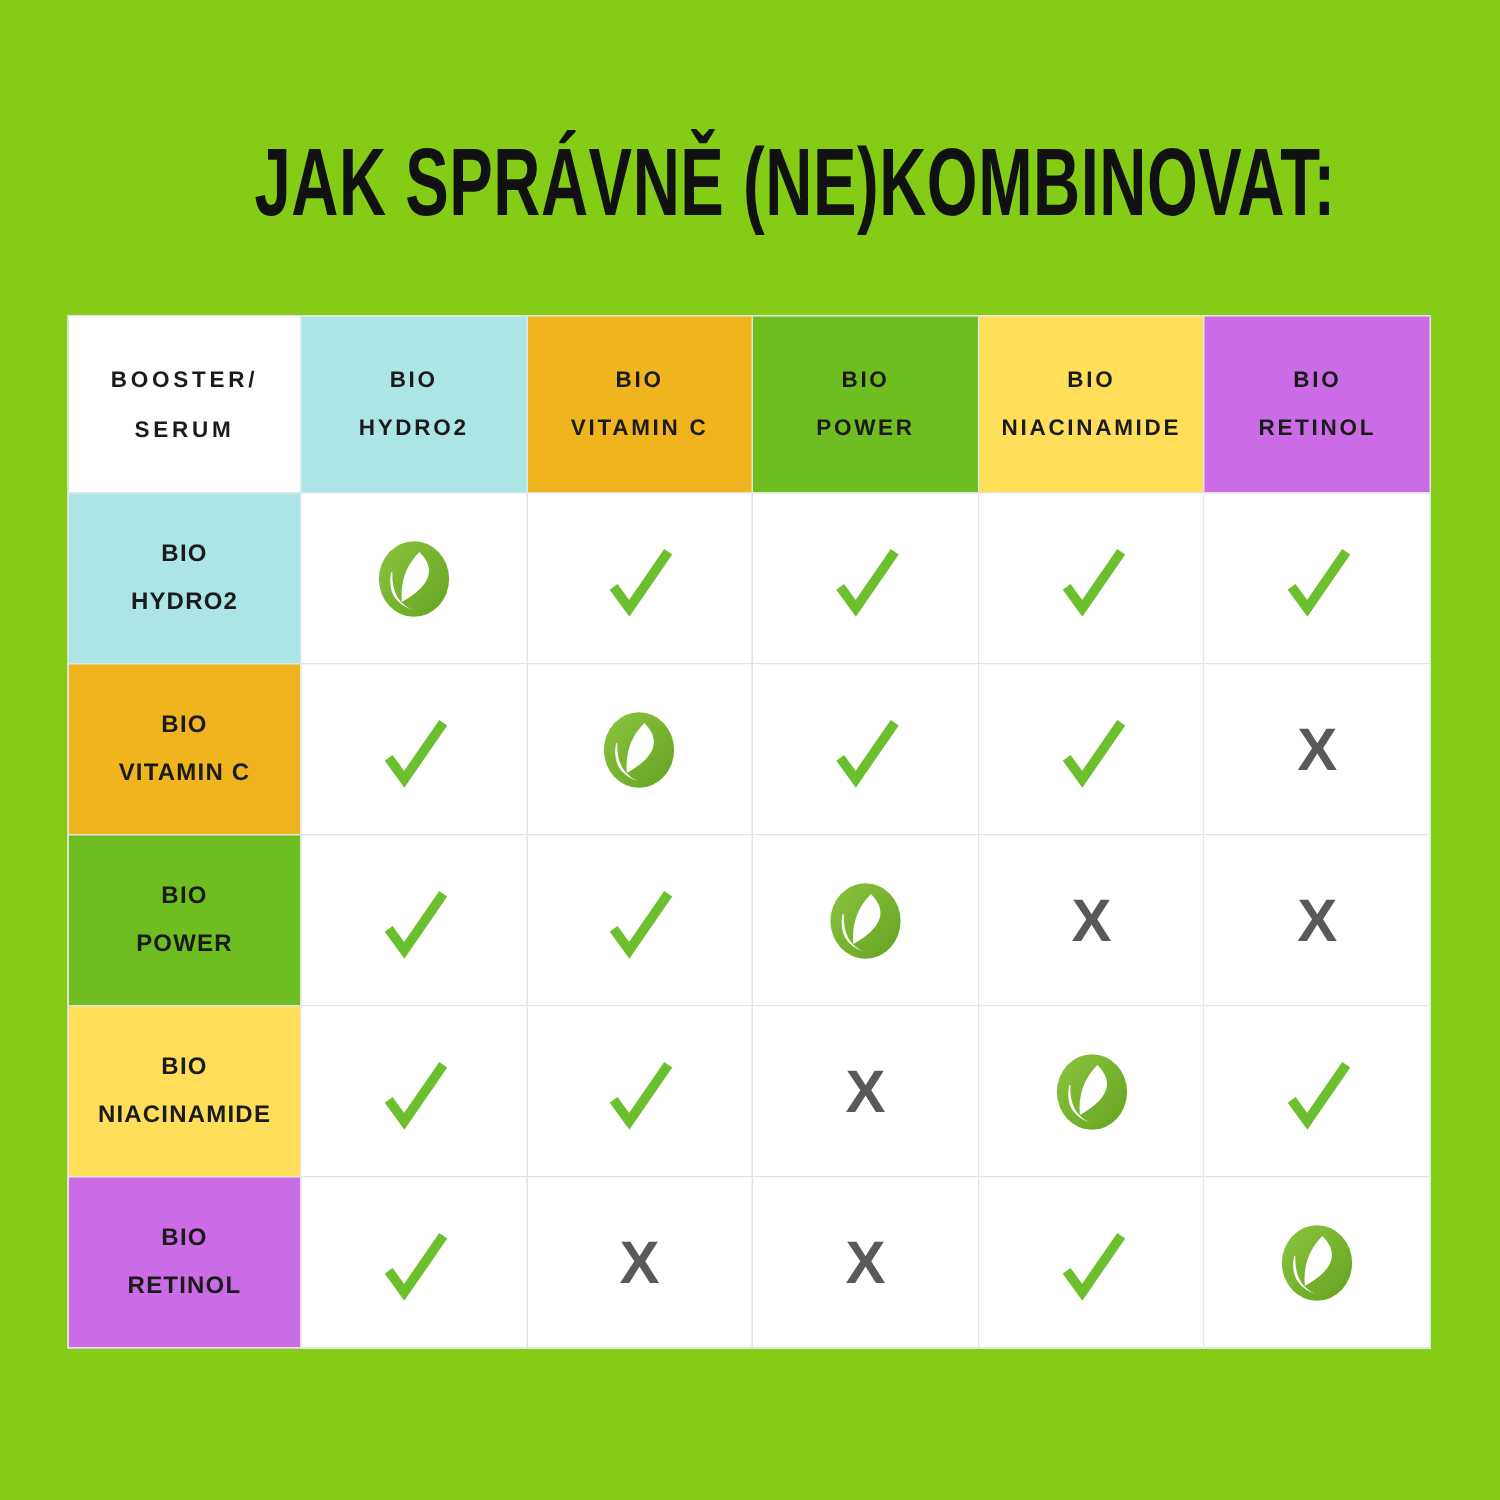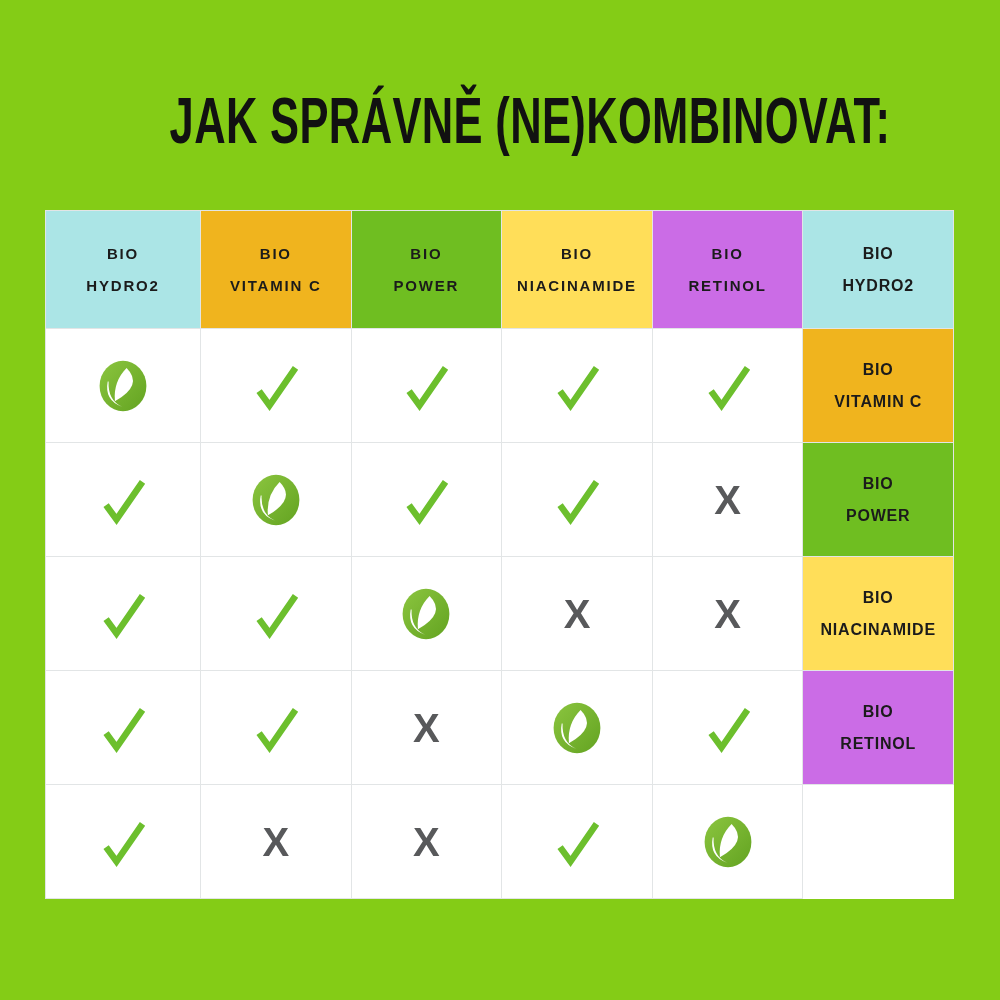--- a/index.html
+++ b/index.html
@@ -48,20 +48,24 @@
       </linearGradient>
     </defs>
   </svg>
 
   <div class="title-wrap">
     <h1 class="title">JAK SPRÁVNĚ (NE)KOMBINOVAT:</h1>
   </div>
 
   <div class="grid">
 
+    <div class="cell head corner">
+      <span>BOOSTER/</span>
+      <span>SERUM</span>
+    </div>
     <div class="cell head col-head" style="background: rgb(171, 229, 230);">
       <span>BIO</span>
       <span>HYDRO2</span>
     </div>
     <div class="cell head col-head" style="background: rgb(240, 180, 30);">
       <span>BIO</span>
       <span>VITAMIN C</span>
     </div>
     <div class="cell head col-head" style="background: rgb(111, 190, 33);">
       <span>BIO</span>

